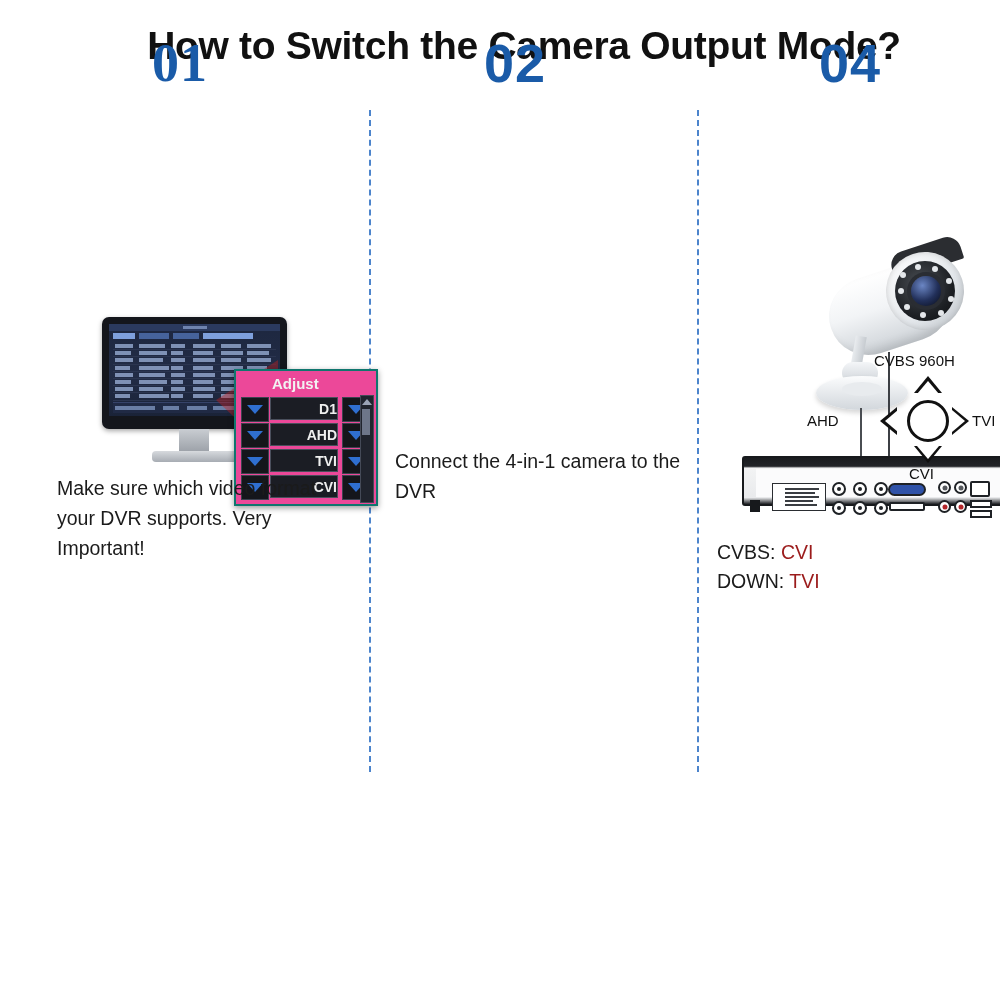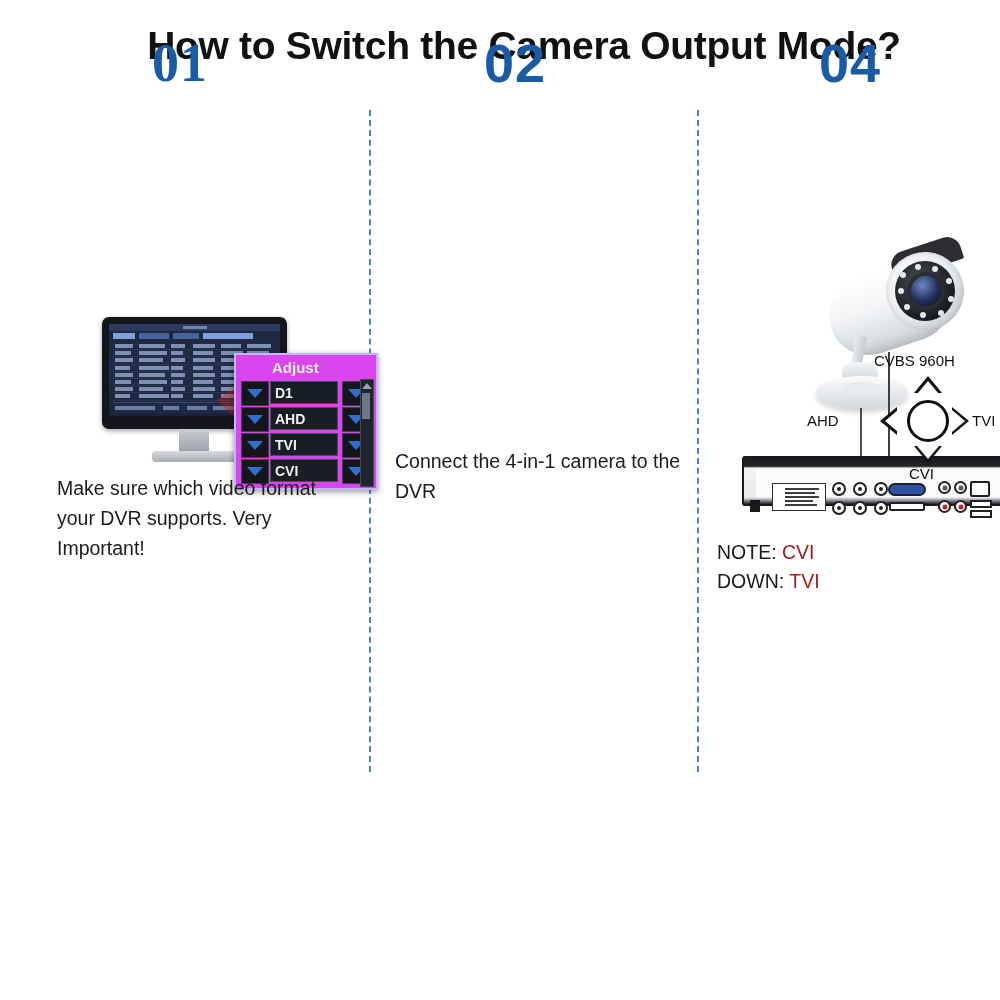--- a/index.html
+++ b/index.html
@@ -80,30 +80,30 @@
     background:linear-gradient(180deg,#d7dade,#a7acb3);border-radius:4px;}
 
   .beam{
     position:absolute;left:152px;top:55px;width:0;height:0;
     border-left:0 solid transparent;
     border-top:40px solid transparent;border-bottom:58px solid transparent;
     border-right:62px solid rgba(196,32,32,.42);
   }
 
   .adjust-panel{
-    position:absolute;left:170px;top:48px;width:140px;height:133px;
-    background:#d946ef;border:2px solid #c4b5fd;
+    position:absolute;left:170px;top:64px;width:140px;height:133px;
+    background:#ec4899;border:2px solid #0f766e;
     box-shadow:0 2px 6px rgba(0,0,0,.4);
   }
   .adjust-head{
     position:absolute;left:36px;top:3px;width:84px;height:20px;
     color:#f2f2f2;font-size:15px;font-weight:bold;line-height:20px;
     font-family:"Liberation Sans",sans-serif;
   }
-  .adj-row{position:absolute;left:2px;width:136px;height:25px;}
+  .adj-row{position:absolute;left:2px;width:136px;height:25px;text-align:right;}
   .adj-row .cell{
     position:absolute;left:32px;width:68px;height:23px;background:#1b1d24;
     border:1px solid #4a4f5c;color:#efefef;font-size:14px;font-weight:bold;
     line-height:23px;padding-left:4px;box-sizing:border-box;
   }
   .adj-row .box{
     position:absolute;width:26px;height:23px;background:#14161b;border:1px solid #3c4250;
   }
   .adj-row .box.l{left:3px;}
   .adj-row .box.r{left:104px;}
@@ -475,21 +475,21 @@
     <div class="dlab dlab-lf">AHD</div>
     <div class="dlab dlab-rt">TVI</div>
     <div class="dlab dlab-dn">CVI</div>
   </div>
 
   <div class="caption cap1">Make sure which video format your DVR supports. Very Important!</div>
   <div class="caption cap2">Connect the 4-in-1 camera to the DVR</div>
 
   <div class="modes">
     <div>
-      <span>NOTE:</span>
+      <span>CVBS:</span>
       <span class="val">CVI</span>
     </div>
     <div>
       <span>DOWN:</span>
       <span class="val">TVI</span>
     </div>
   </div>
 
 
 </div>

